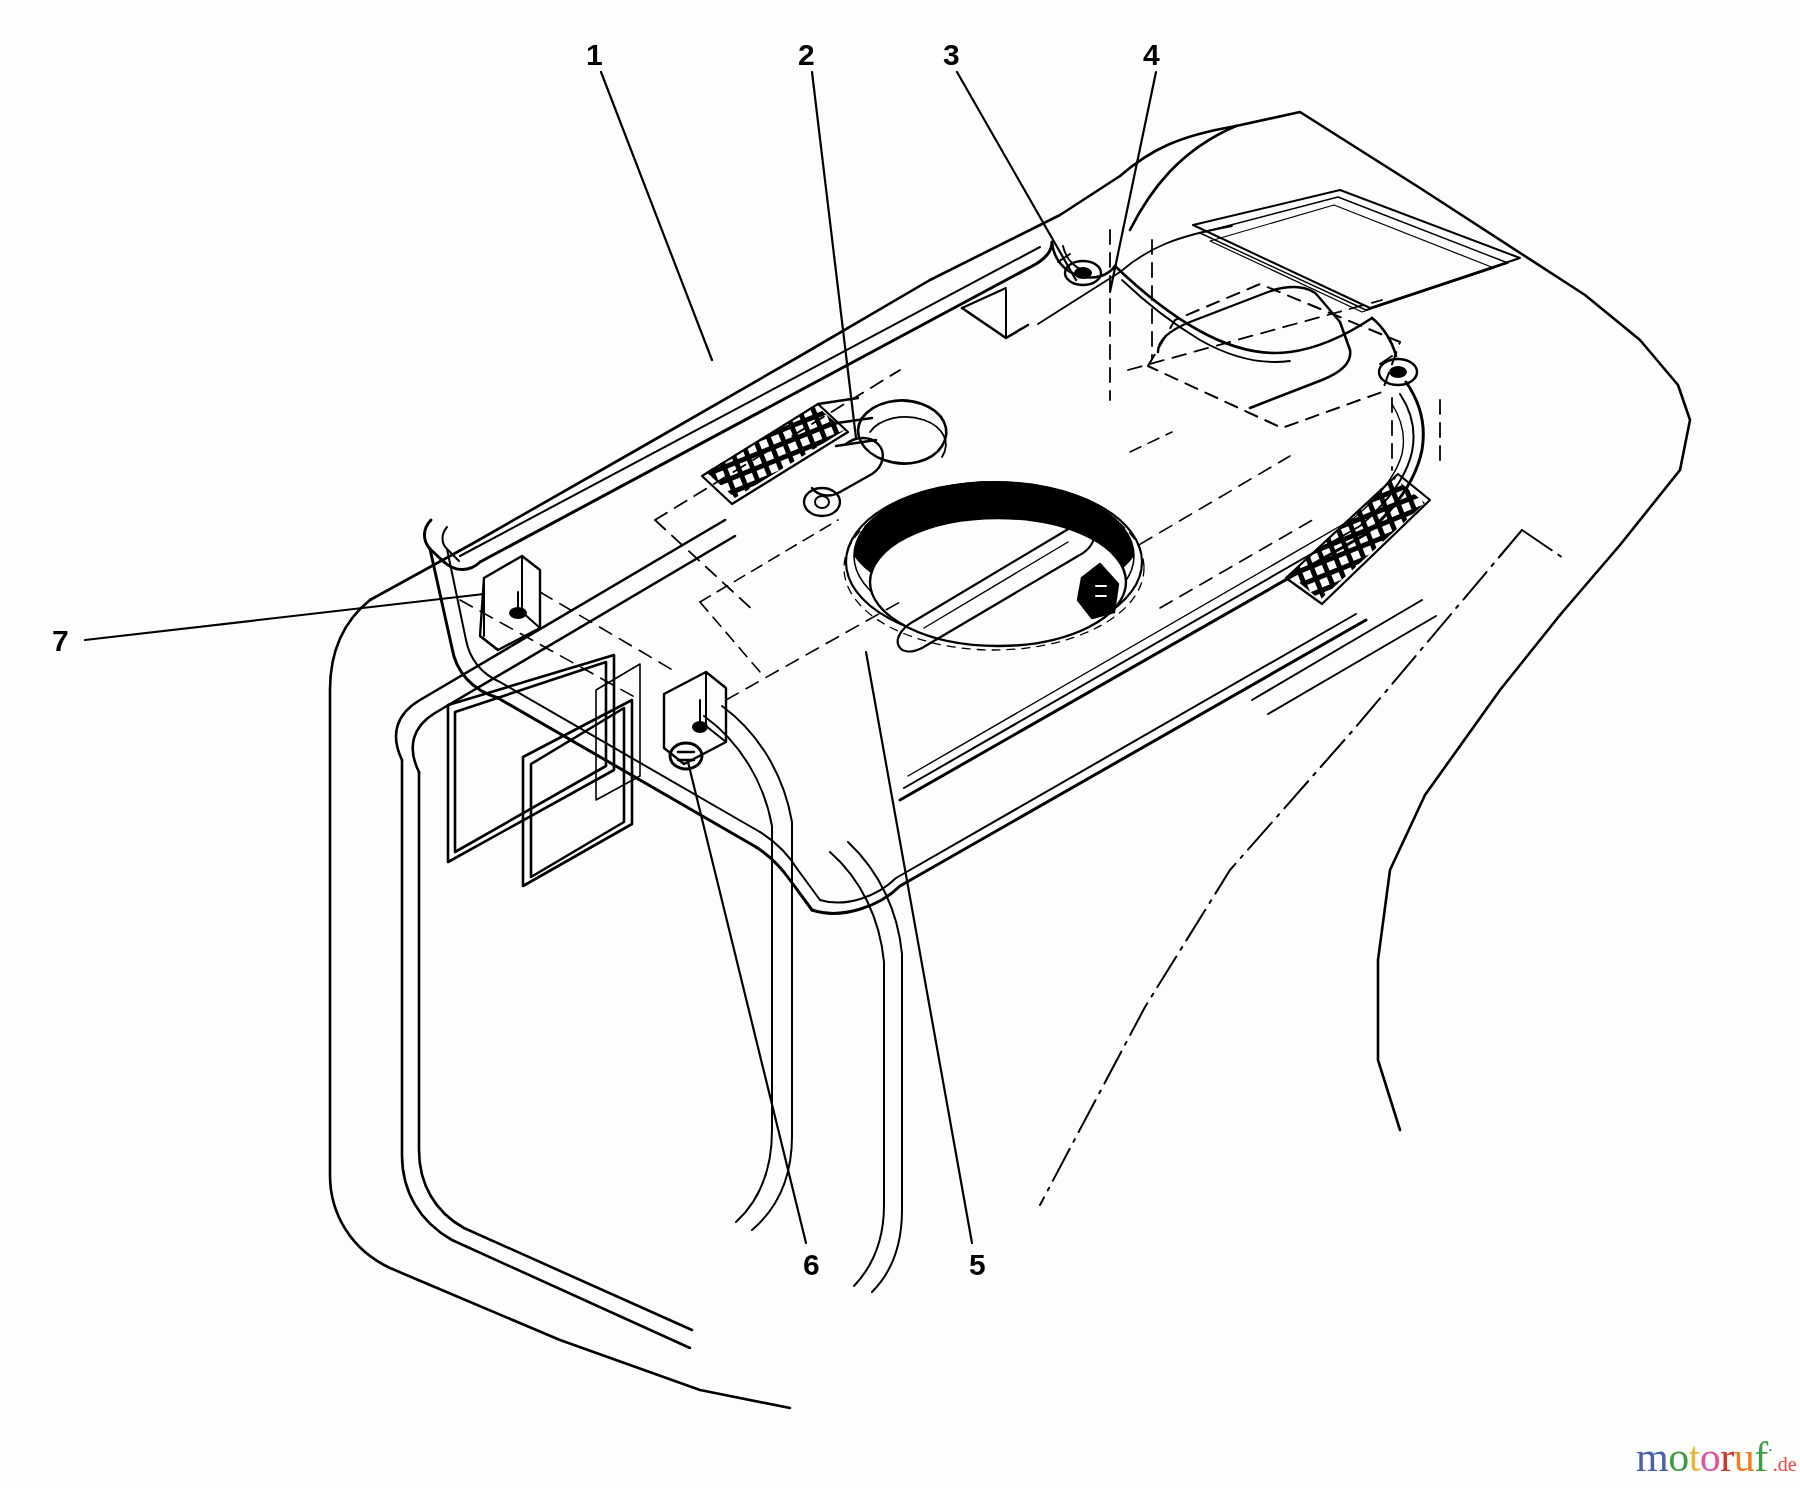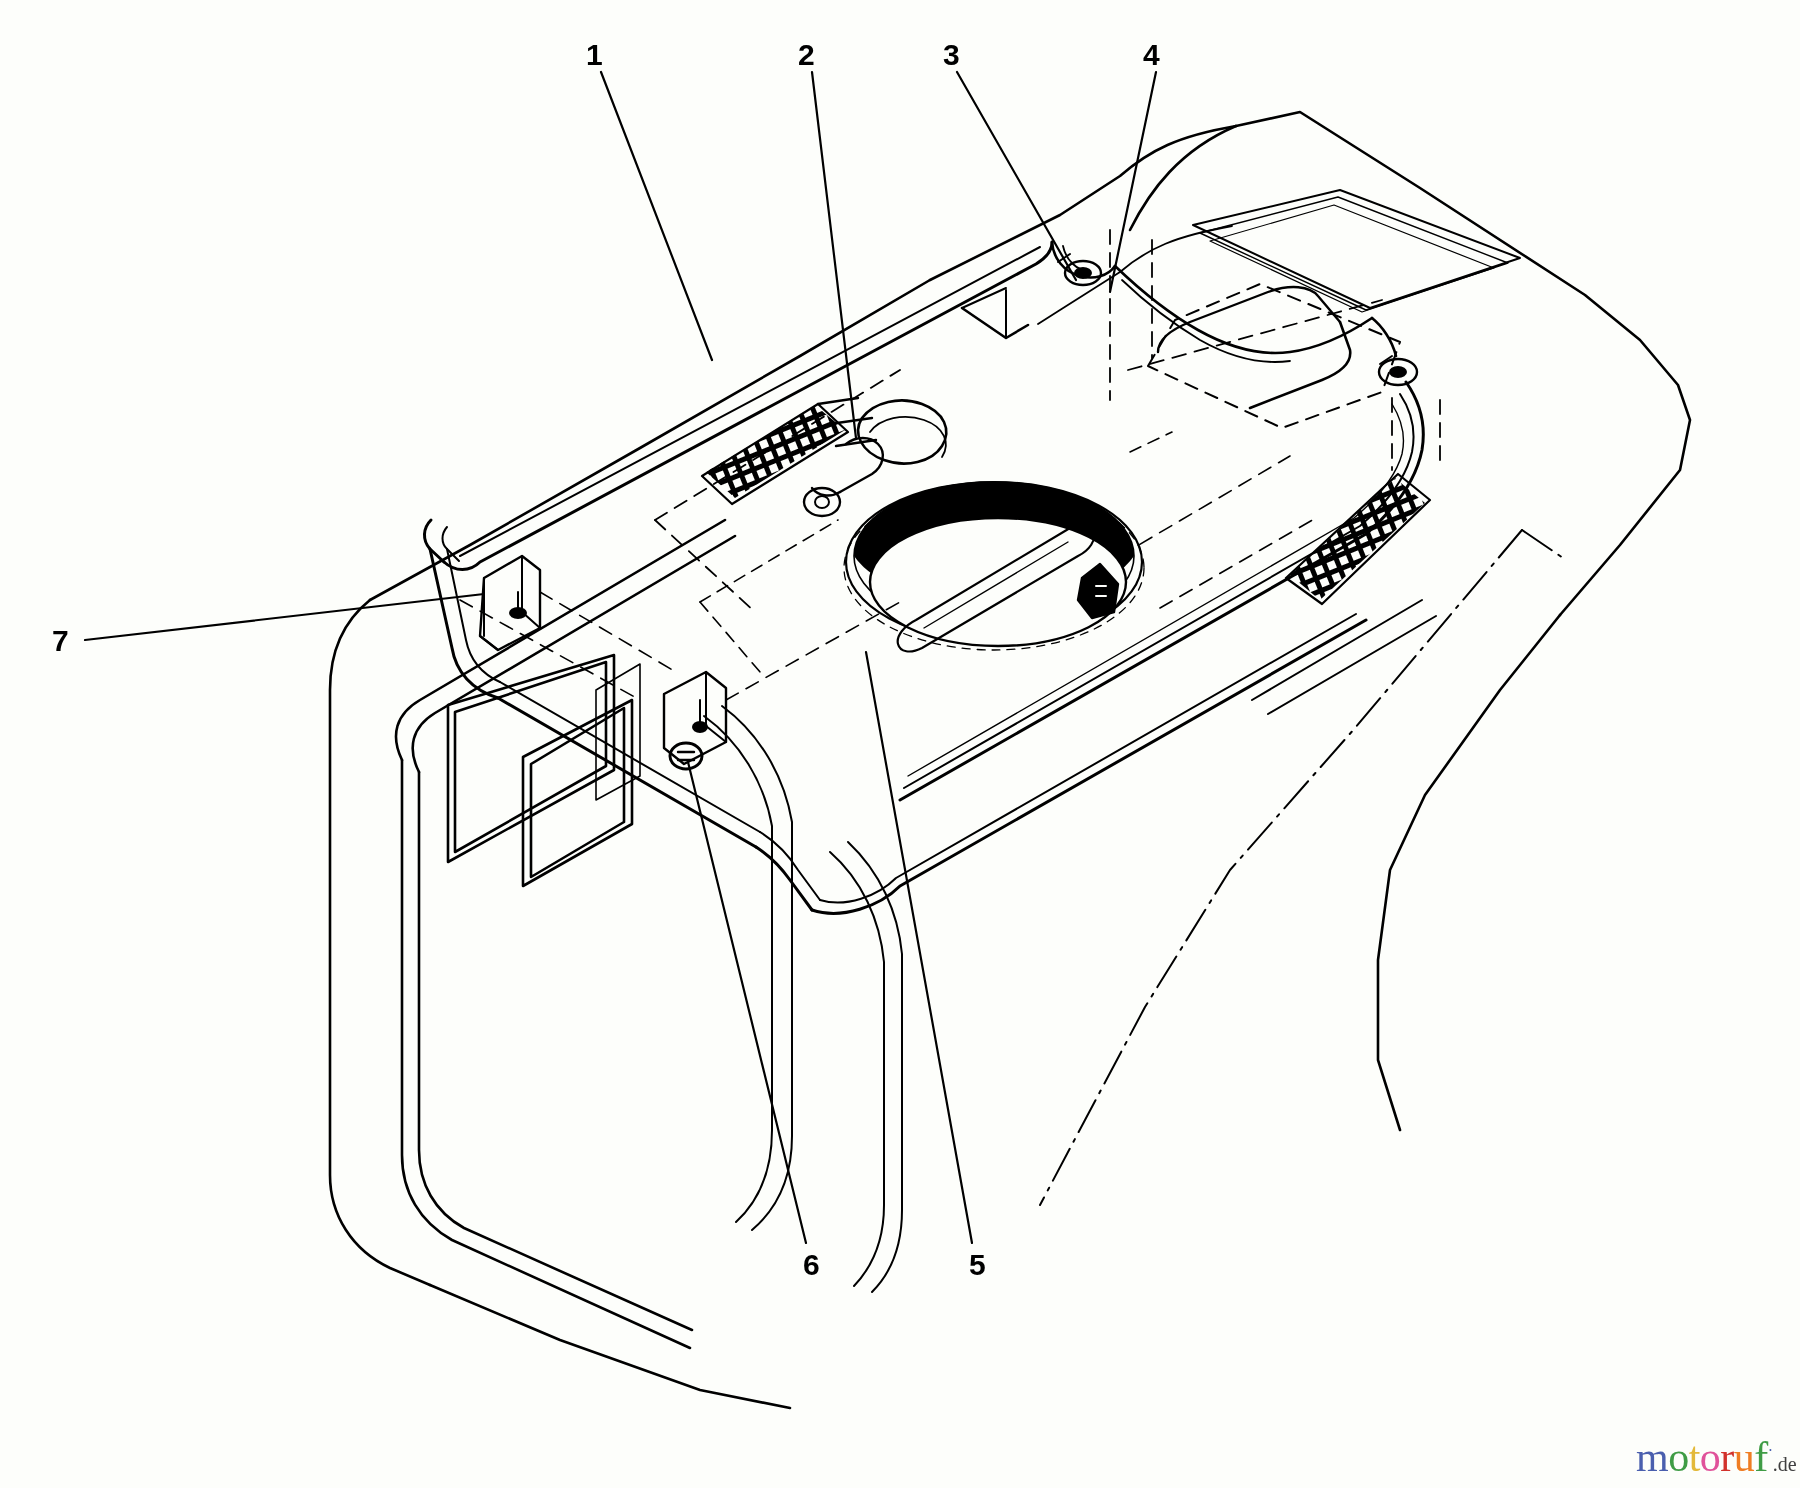--- a/index.html
+++ b/index.html
@@ -30,21 +30,21 @@
     left:1636px;top:1436px;
     font-family:"Liberation Serif", serif;
     font-size:42px;
     line-height:1;
     letter-spacing:-0.5px;
     white-space:nowrap;
     user-select:none;
   }
   #wm span{display:inline-block;}
   #wm .dot{font-size:16px;vertical-align:super;}
-  #wm .tld{font-size:20px;color:#404040;letter-spacing:0;margin-top:12px;}
+  #wm .tld{font-size:20px;color:#ef4444;letter-spacing:0;margin-top:12px;}
 </style>
 </head>
 <body>
 
 <div id="stage">
 
   <svg id="dwg" viewBox="0 0 1800 1488">
     <defs>
       <pattern id="mesh" width="13" height="13" patternUnits="userSpaceOnUse" patternTransform="rotate(-22)">
         <rect width="13" height="13" fill="none"></rect>

